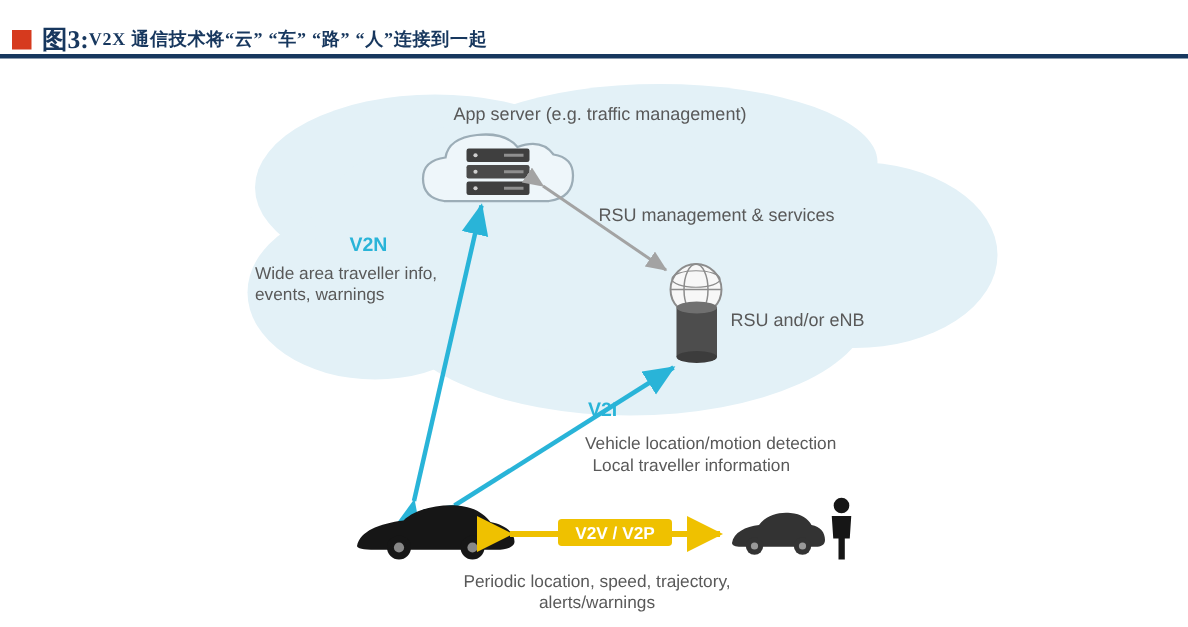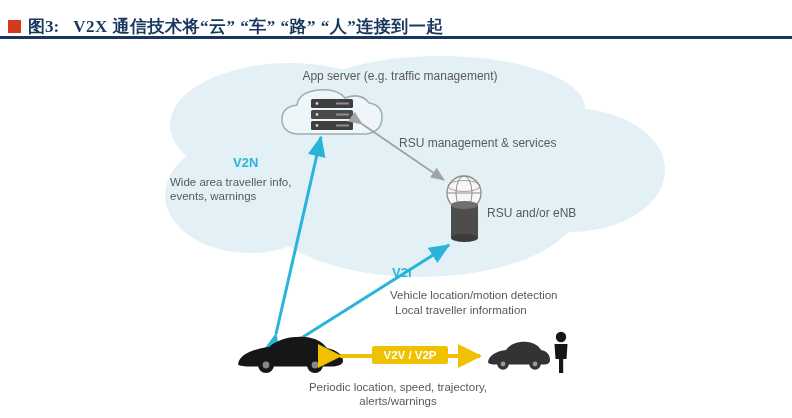--- a/index.html
+++ b/index.html
@@ -3,22 +3,22 @@
 <meta charset="utf-8">
 <style>
   html,body{margin:0;padding:0;background:#fff;}
   #page{position:relative;width:792px;height:418px;background:#ffffff;overflow:hidden;
         font-family:"Liberation Sans", sans-serif;}
   
   #header{position:absolute;top:0;left:0;right:0;height:53px;display:flex;align-items:center;z-index:5;background:#fff;}
   .accent-square{width:13px;height:13px;margin-left:8px;background:#d63a1e;}
   .fig-label{margin-left:7px;font-family:"Liberation Serif", serif;font-weight:bold;
              font-size:17px;color:#17375e;}
-  .fig-title{margin-left:14px;font-family:"Liberation Serif", serif;font-weight:bold;
-             font-size:17px;color:#17375e;letter-spacing:0.5px;}
+  .fig-title{font-family:"Liberation Serif", serif;font-weight:bold;
+             font-size:12px;color:#17375e;letter-spacing:0.5px;}
   #title-rule{position:absolute;top:36px;left:0;width:792px;height:3px;background:#17375e;z-index:5;}
   
   svg{position:absolute;top:0;left:0;}
   .lbl{fill:#595959;font-size:12px;font-family:"Liberation Sans", sans-serif;}
   .desc{fill:#595959;font-size:11.5px;font-family:"Liberation Sans", sans-serif;}
   .cyanlbl{fill:#29b4d8;font-size:13px;font-weight:bold;font-family:"Liberation Sans", sans-serif;}
   .v2vtxt{fill:#ffffff;font-size:11.5px;font-weight:bold;font-family:"Liberation Sans", sans-serif;}
 </style>
 </head>
 <body>

